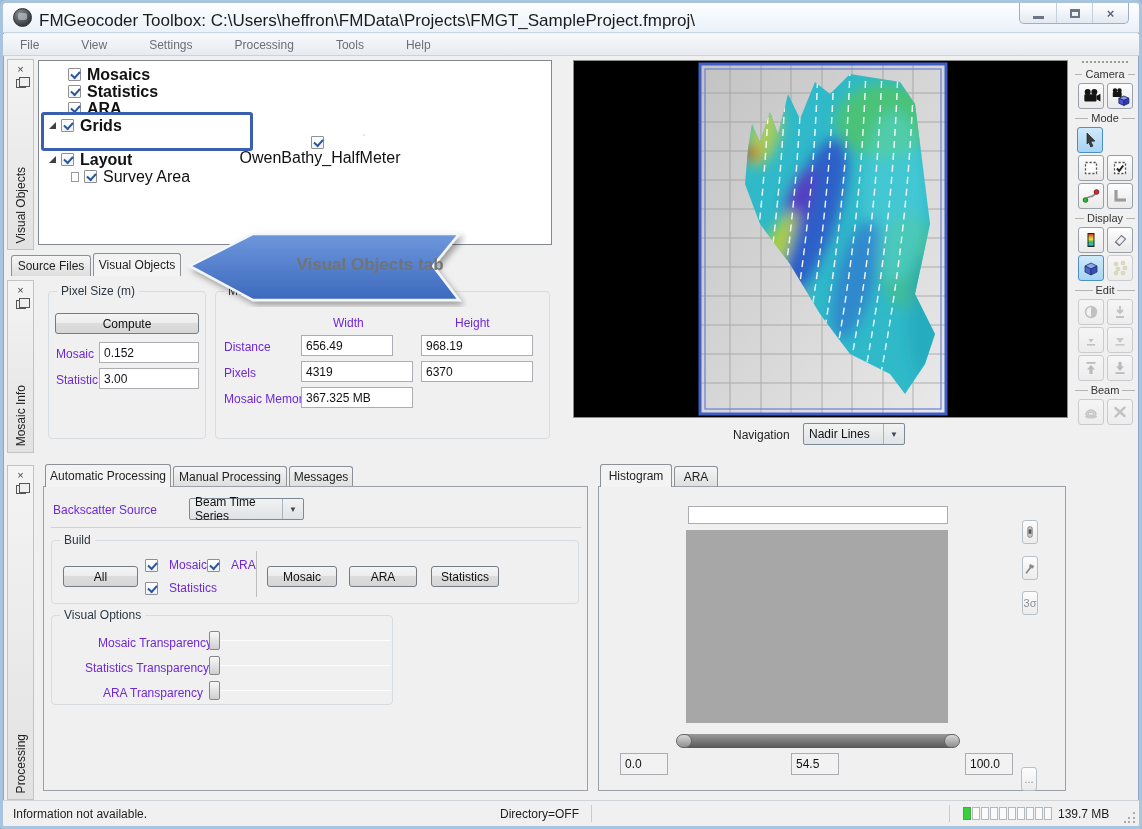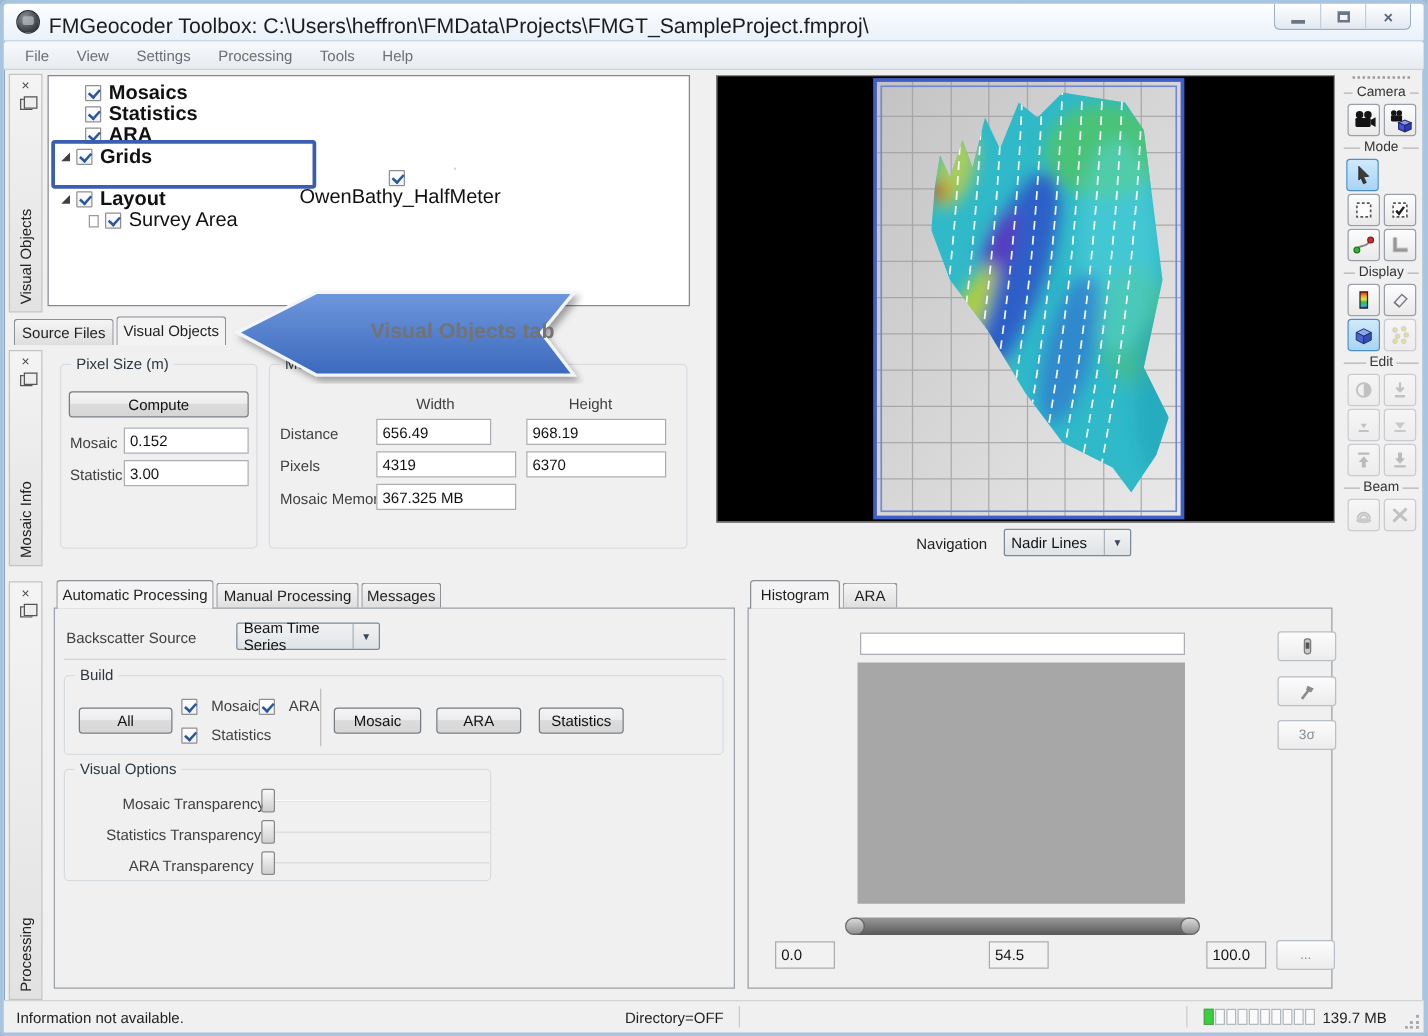--- a/index.html
+++ b/index.html
@@ -11,21 +11,21 @@
   .app-icon { position:absolute; left:10px; top:5px; width:19px; height:19px; border-radius:50%; background:radial-gradient(circle at 35% 30%, #8a8f96, #3a3e44 70%); border:1px solid #2c2f34; }
   .app-icon::after{ content:""; position:absolute; left:4px; top:4px; width:9px; height:7px; background:#b9bec6; border-radius:2px; opacity:.7; }
   .title-text { position:absolute; left:36px; top:8px; font-size:17px; color:#1c1c1c; white-space:nowrap; }
   .win-controls { position:absolute; top:0; right:10px; display:flex; border:1px solid #9fb0c2; border-top:none; border-radius:0 0 5px 5px; overflow:hidden; background:linear-gradient(#ffffff,#e2e9f1); }
   .win-btn { width:36px; height:20px; display:flex; align-items:center; justify-content:center; border-left:1px solid #c3cfdc; color:#5b6675; font-size:13px; font-weight:bold; cursor:default; }
   .win-btn:first-child{ border-left:none; }
   .glyph-min { width:11px; height:3px; background:#6a7684; margin-top:8px; }
   .glyph-max { width:10px; height:9px; border:2px solid #6a7684; border-top-width:3px; }
 
   
-  .menubar { position:absolute; left:0; top:31px; right:0; height:22px; background:linear-gradient(#f7f9fb,#e7ebf0); border-bottom:1px solid #ccd2d9; display:flex; align-items:center; padding-left:6px; }
+  .menubar { position:absolute; left:0; top:31px; right:0; height:22px; background:linear-gradient(#f7f9fb,#e7ebf0); border-bottom:1px solid #ccd2d9; display:flex; align-items:center; padding-left:6px;gap:20px; }
   .menu-item { padding:3px 11px; font-size:12px; color:#6b6f75; }
 
   
   .dock { position:absolute; left:4px; width:27px; background:linear-gradient(#f4f4f4,#e2e2e2); border:1px solid #c3c3c3; }
   .dock .dock-x { display:block; text-align:center; font-size:11px; color:#444; margin-top:3px; line-height:12px; }
   .dock .dock-float { display:block; width:10px; height:9px; margin:4px auto 0; border:1px solid #555; position:relative; background:#eee; }
   .dock .dock-float::before { content:""; position:absolute; left:2px; top:-3px; width:9px; height:8px; border:1px solid #555; background:#eee; }
   .dock .vlabel { position:absolute; bottom:6px; left:0; right:0; writing-mode:vertical-rl; transform:rotate(180deg); font-size:12px; color:#222; margin:0 auto; height:auto; display:flex; align-items:center; }
 
   
@@ -42,21 +42,21 @@
 
   
   .tab { position:absolute; border:1px solid #8c9097; border-bottom:none; border-radius:3px 3px 0 0; background:linear-gradient(#f5f5f5,#dedede); font-size:12px; text-align:center; color:#1e1e1e; display:flex; align-items:center; justify-content:center; }
   .tab.active { background:#f3f3f3; z-index:3; }
 
   
   .groupbox { position:absolute; border:1px solid #d7dce1; border-radius:4px; }
   .gb-title { position:absolute; top:-8px; left:8px; background:#f0f0f0; padding:0 4px; font-size:12px; color:#2d3742; white-space:nowrap; }
   .btn { background:linear-gradient(#f4f4f4 0%, #ededed 45%, #dcdcdc 50%, #d6d6d6 100%); border:1px solid #747b82; border-radius:3px; font-size:12px; color:#111; display:flex; align-items:center; justify-content:center; position:absolute; }
   .field { position:absolute; background:#fff; border:1px solid #abadb3; font-size:12px; color:#111; padding:2px 4px; display:flex; align-items:center; }
-  .lbl { position:absolute; font-size:12px; color:#404040; white-space:nowrap; }
+  .lbl { position:absolute; font-size:12px; color:#6d28d9; white-space:nowrap; }
   .combo { position:absolute; border:1px solid #7a8a99; border-radius:2px; background:linear-gradient(#f2f2f2,#dfe3e6); font-size:12px; display:flex; align-items:center; padding-left:5px; color:#111;gap:12px; }
   .combo .arrow { margin-left:auto; font-size:8px; color:#3c4754; padding:0 6px; border-left:1px solid #aab4bd; align-self:stretch; display:flex; align-items:center; }
   .divider-h { position:absolute; height:1px; background:#d2d2d2; }
   .divider-v { position:absolute; width:1px; background:#bdbdbd; }
   .slider { position:absolute; height:19px; }
   .slider .track { position:absolute; left:0; right:0; top:9px; height:1px; background:#8f8f8f; border-bottom:1px solid #fdfdfd; }
   .slider .handle { position:absolute; left:0; top:0; width:11px; height:19px; background:linear-gradient(#f8f8f8,#cfcfcf); border:1px solid #85878a; border-radius:2px; }
 
   
   .viewer { position:absolute; left:570px; top:57px; width:495px; height:358px; background:#000; border:1px solid #8a8a8a; }
@@ -72,21 +72,21 @@
   .tb-btn { width:26px; height:26px; border:1px solid #9aa0a8; border-radius:3px; background:linear-gradient(#fdfdfd,#e9e9e9); display:flex; align-items:center; justify-content:center; }
   .tb-btn.active { background:linear-gradient(#cfe9fb,#a8d4f2); border-color:#4d90c8; }
   .tb-btn.disabled { opacity:.45; }
 
   
   .proc-panel { position:absolute; left:40px; top:483px; width:545px; height:305px; border:1px solid #9aa0a6; background:#f0f0f0; }
   .hist-panel { position:absolute; left:595px; top:483px; width:468px; height:305px; border:1px solid #9aa0a6; background:#f0f0f0; }
   .gray-canvas { position:absolute; background:#a7a7a7; }
   .hslider { position:absolute; height:14px; border-radius:7px; background:linear-gradient(#9a9a9a,#585858); }
   .hslider .knob { position:absolute; top:0; width:16px; height:14px; border-radius:7px; background:linear-gradient(#d8d8d8,#8f8f8f); border:1px solid #666; }
-  .small-btn { position:absolute; width:47px; height:24px; border:1px solid #b9bfc6; border-radius:3px; background:linear-gradient(#fcfcfc,#ececec); display:flex; align-items:center; justify-content:center; color:#8a9096; font-size:11px; }
+  .small-btn { position:absolute; width:16px; height:24px; border:1px solid #b9bfc6; border-radius:3px; background:linear-gradient(#fcfcfc,#ececec); display:flex; align-items:center; justify-content:center; color:#8a9096; font-size:11px;margin-top:15px; }
 
   
   .statusbar { position:absolute; left:0; right:0; bottom:0; height:26px; background:#f0f0f0; border-top:1px solid #cfd4d9; display:flex; align-items:center; font-size:12px; color:#1e1e1e; }
   .sb-sep { width:1px; height:17px; background:#c6cbd0; }
   .mem-gauge { display:flex; gap:1px; margin:0 6px 0 8px; }
   .mem-cell { width:8px; height:13px; border:1px solid #b3b8bd; background:#fafafa; }
   .mem-cell.on { background:#35d23c; border-color:#52a152; }
   .grip { position:absolute; right:3px; bottom:3px; width:12px; height:12px; background:
       radial-gradient(circle at 10px 2px,#aaa 1.2px,transparent 1.5px),
       radial-gradient(circle at 10px 7px,#aaa 1.2px,transparent 1.5px),

